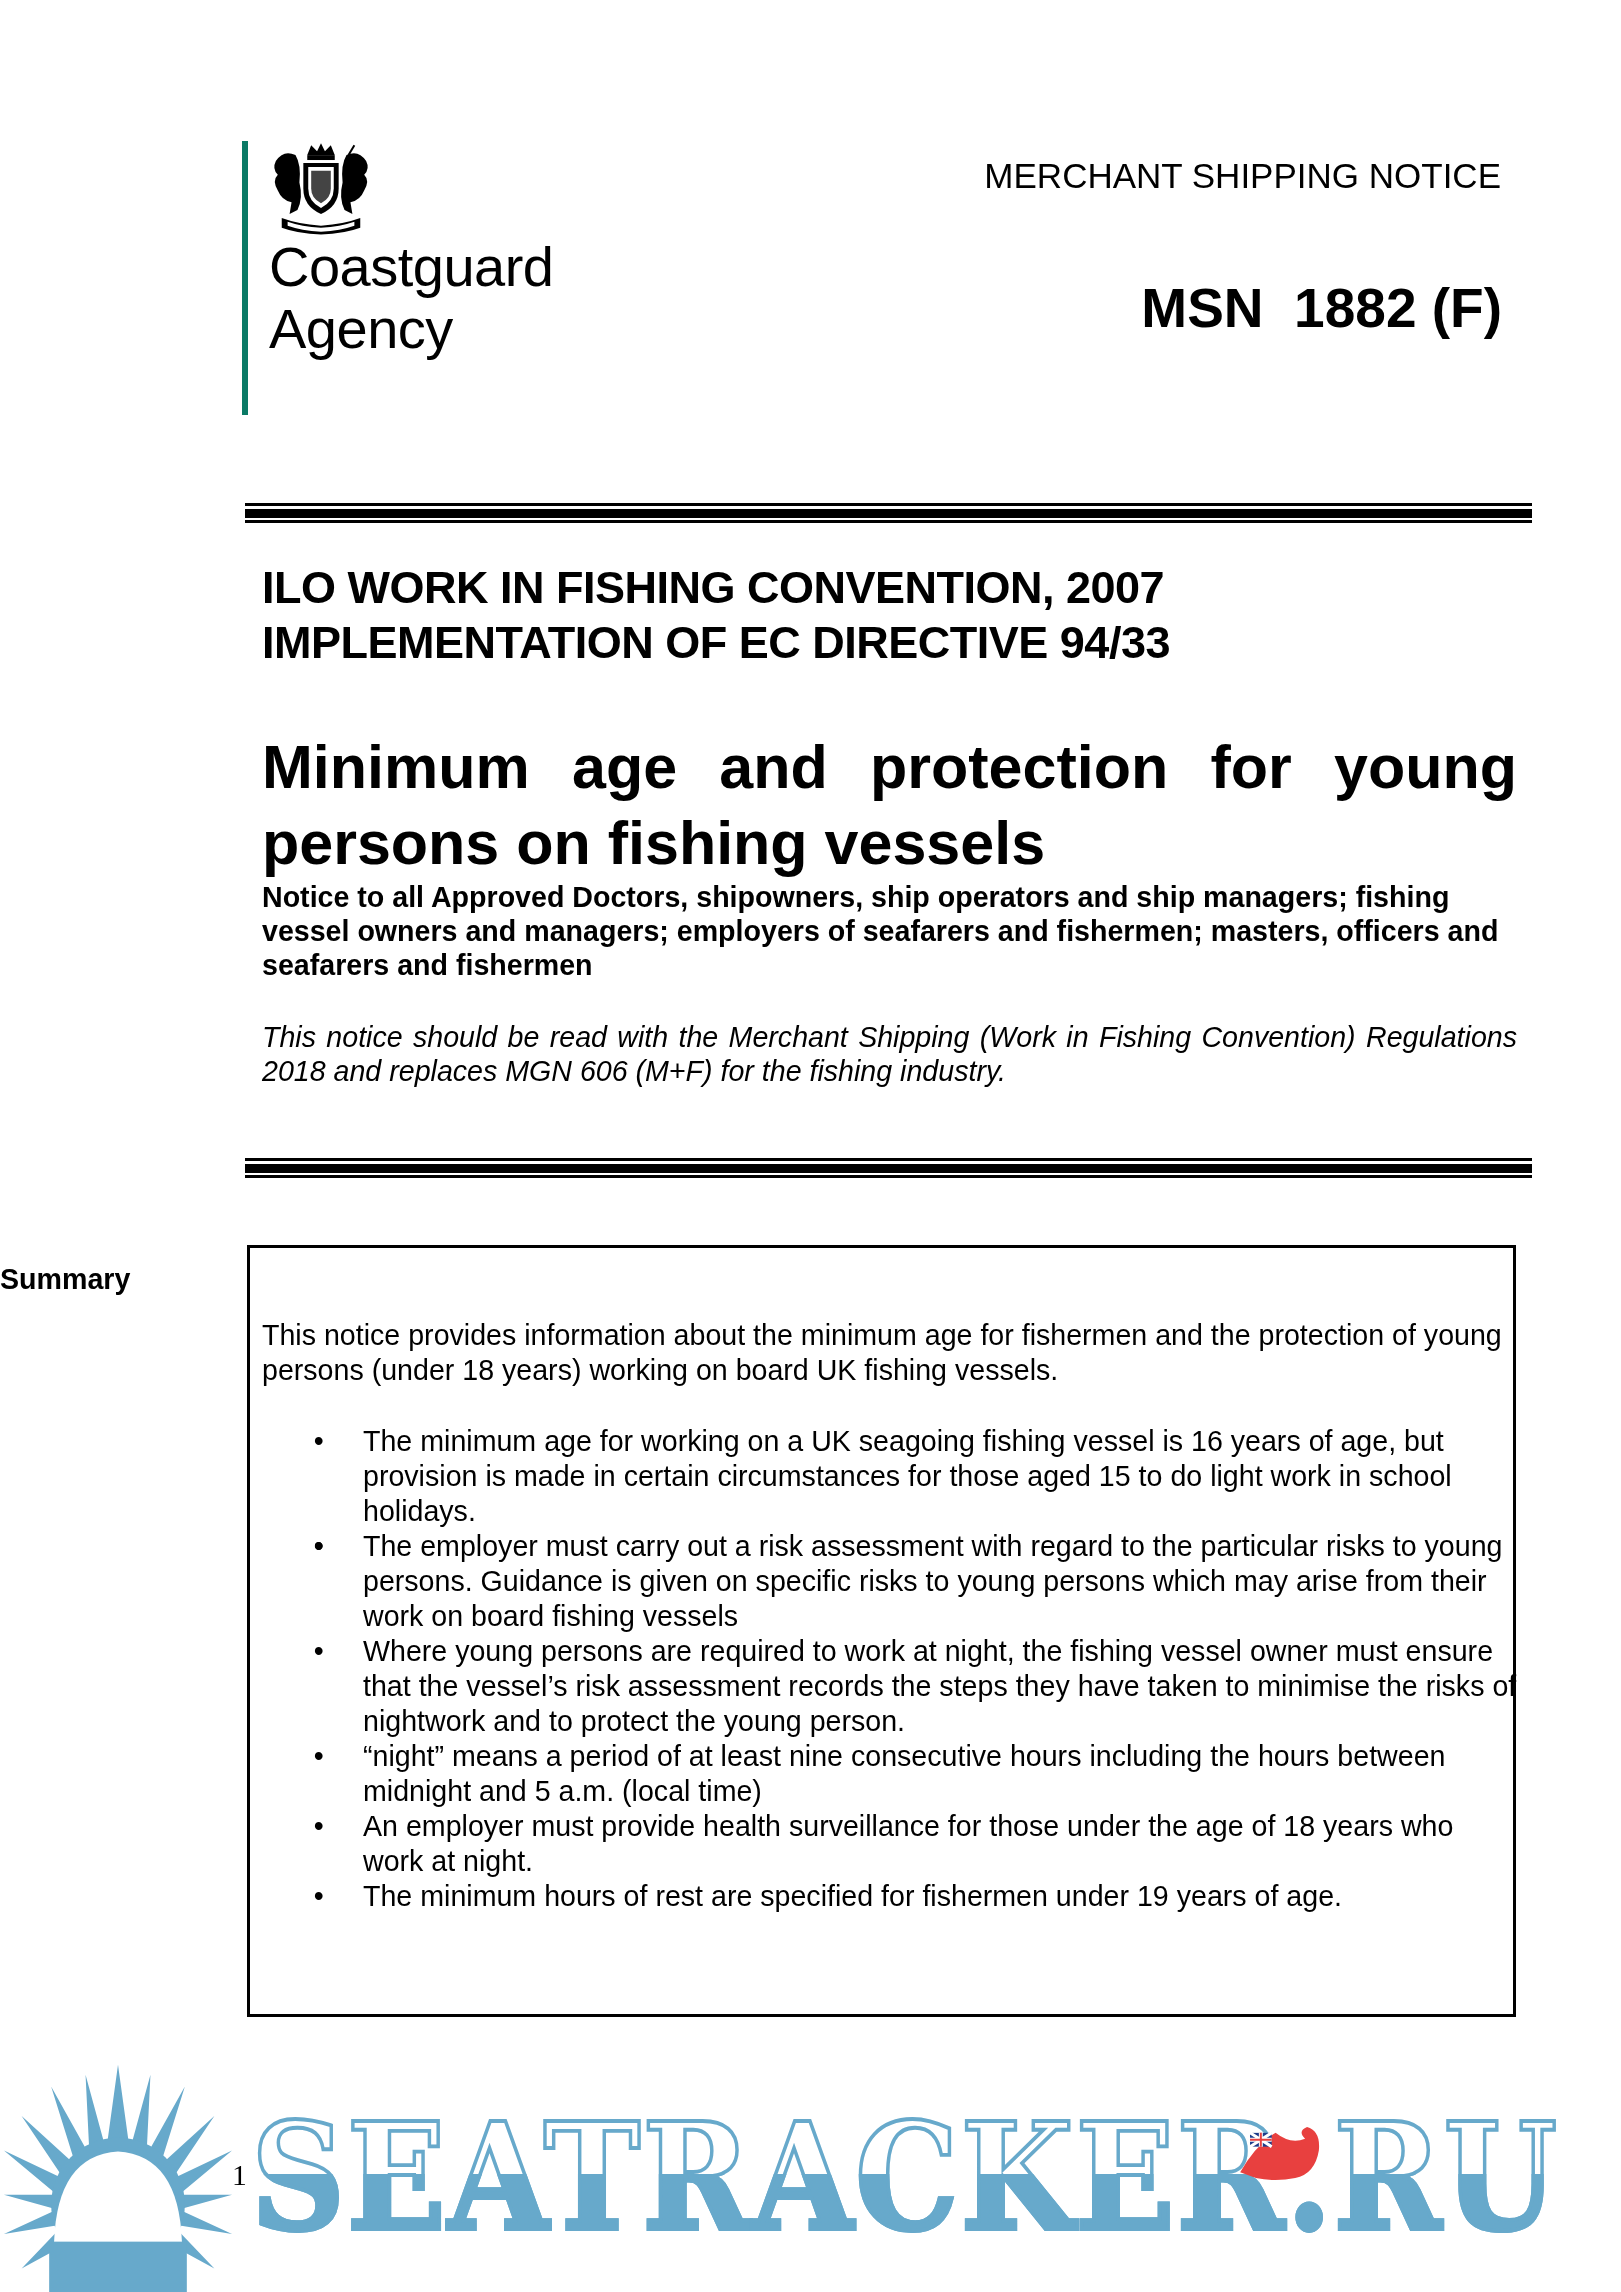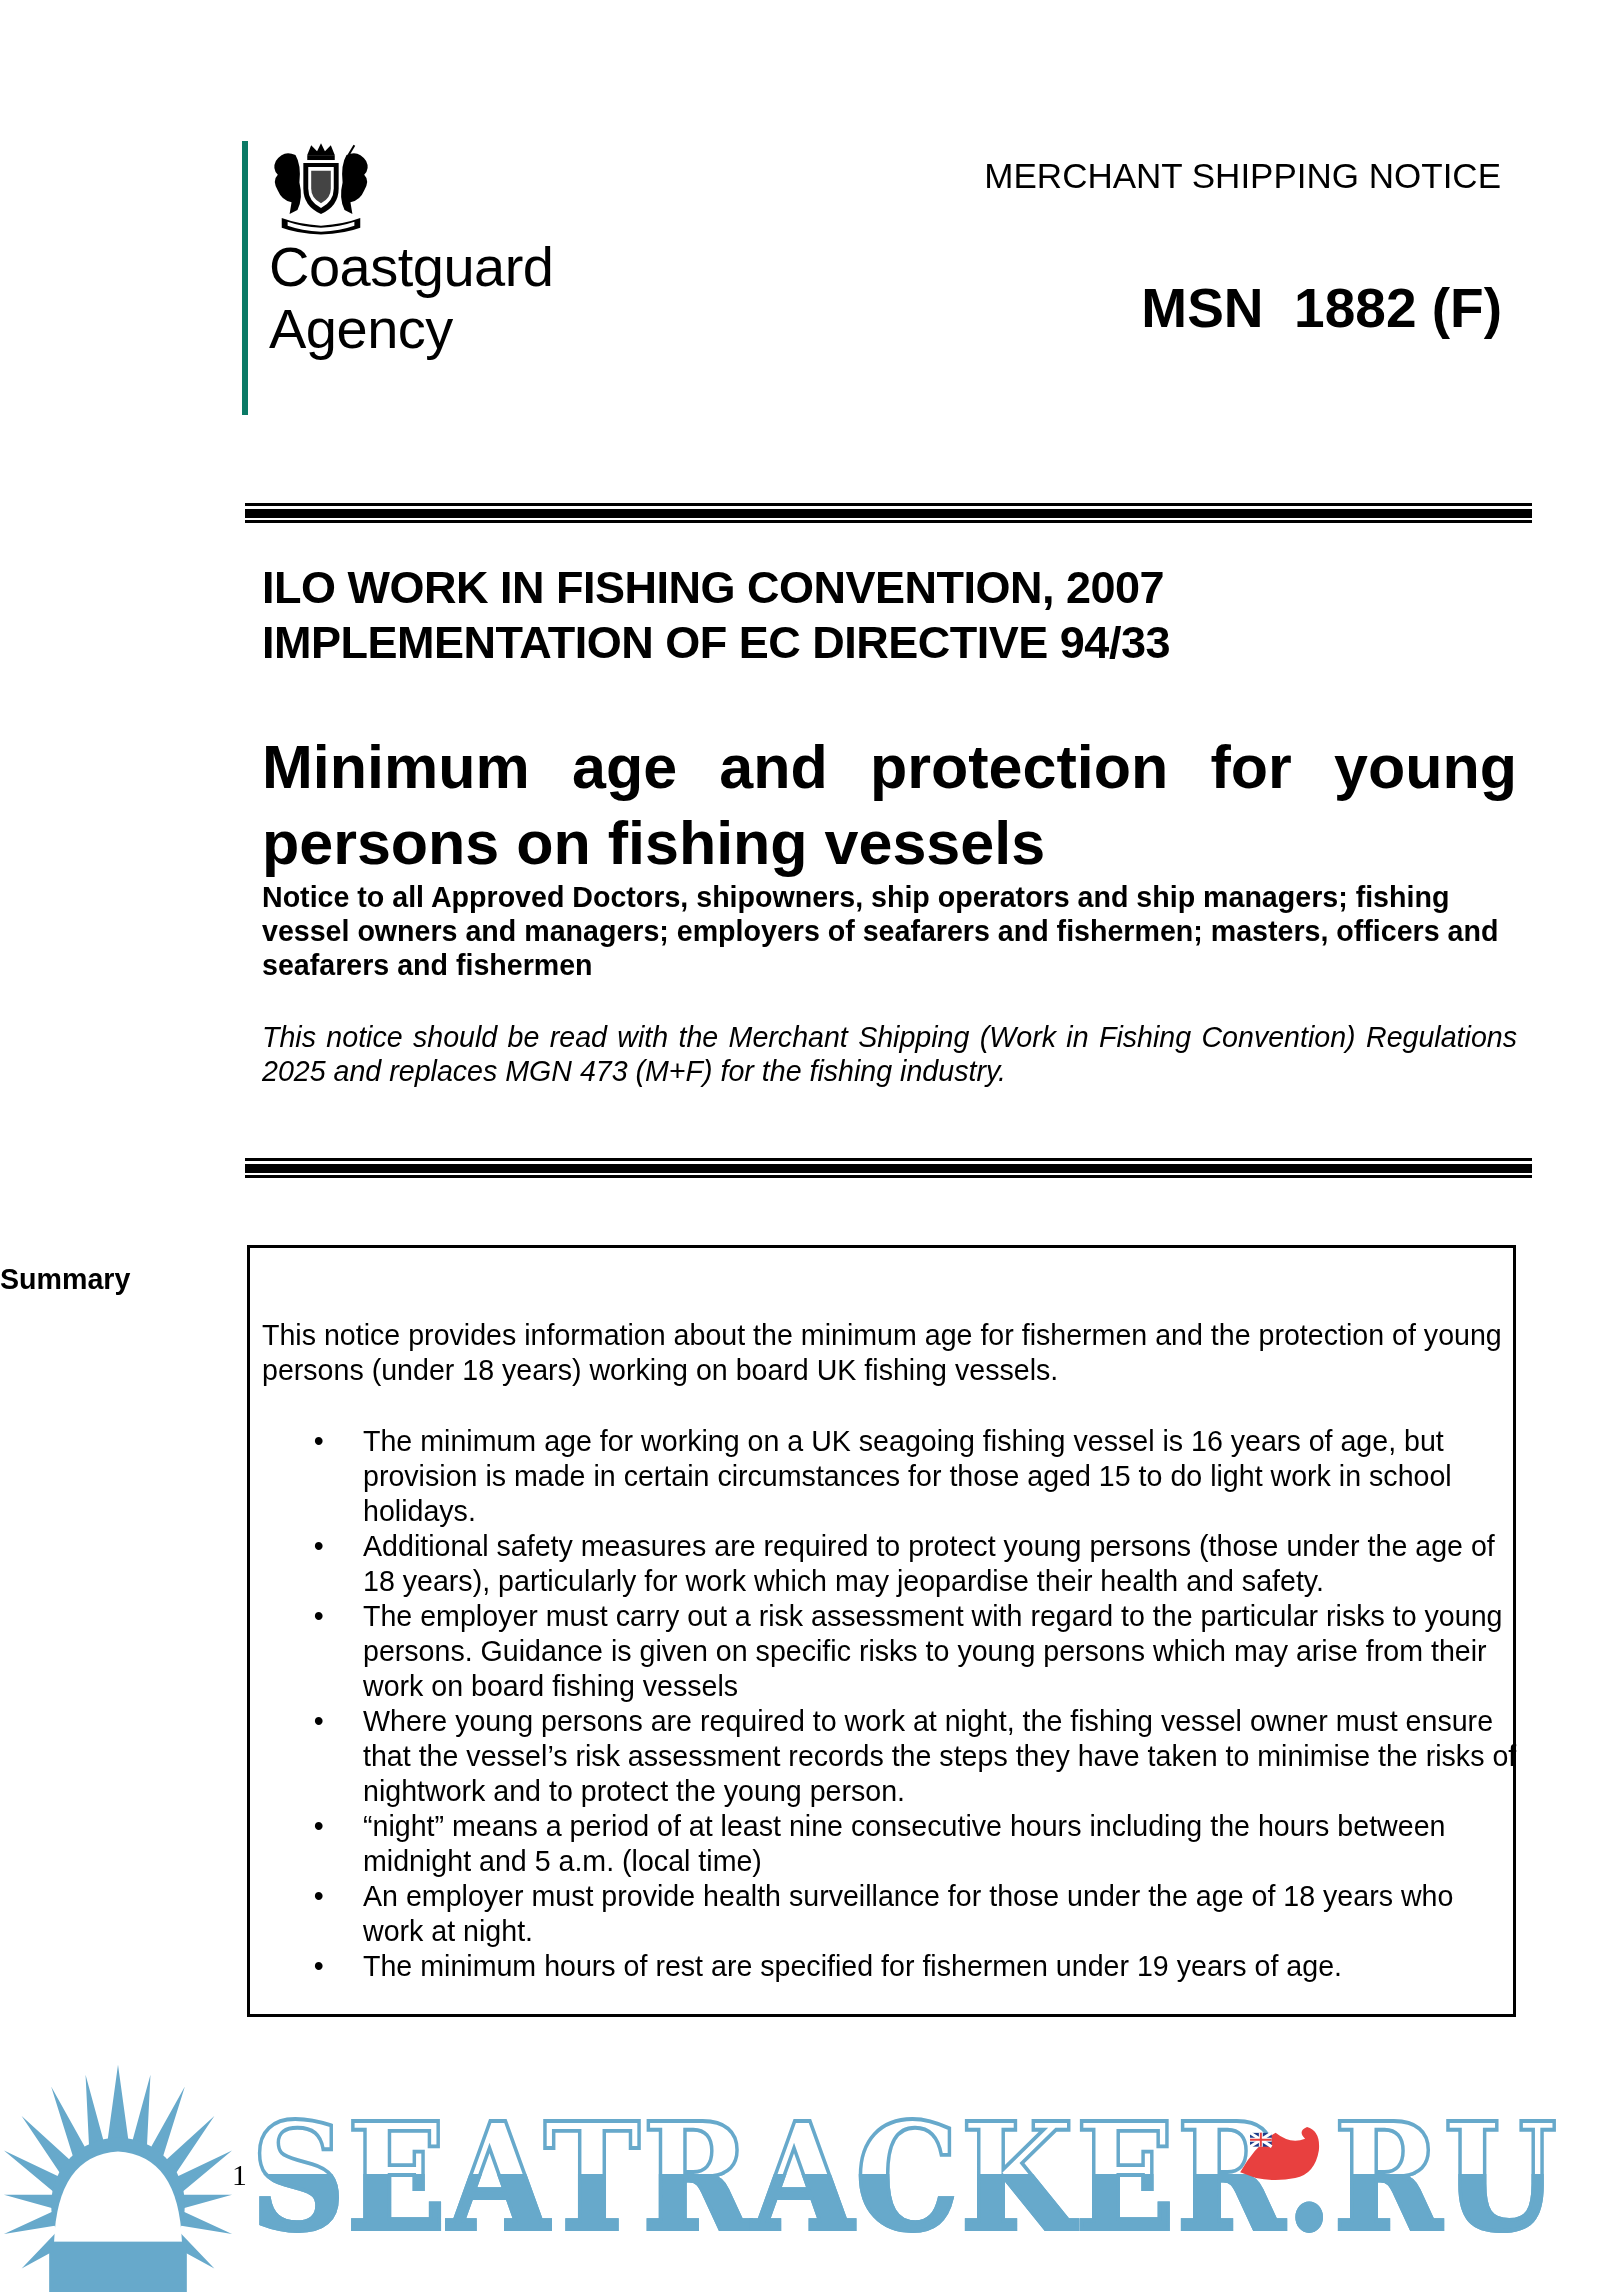--- a/index.html
+++ b/index.html
@@ -87,34 +87,34 @@
 
 <div class="abs title">
   <span>ILO WORK IN FISHING CONVENTION, 2007</span>
   <span>IMPLEMENTATION OF EC DIRECTIVE 94/33</span>
 </div>
 
 <div class="abs subtitle">Minimum age and protection for young persons on fishing vessels</div>
 
 <div class="abs audience">Notice to all Approved Doctors, shipowners, ship operators and ship managers; fishing vessel owners and managers; employers of seafarers and fishermen; masters, officers and seafarers and fishermen</div>
 
-<div class="abs note">This notice should be read with the Merchant Shipping (Work in Fishing Convention) Regulations 2025 and replaces MGN 473 (M+F) for the fishing industry.</div>
+<div class="abs note">This notice should be read with the Merchant Shipping (Work in Fishing Convention) Regulations 2018 and replaces MGN 606 (M+F) for the fishing industry.</div>
 
 <div class="abs rule" style="top: 1158px;">
   <div class="l1"></div>
     <div class="l2"></div>
     <div class="l3"></div>
 </div>
 
 <div class="abs summary"></div>
 <div class="abs summary-title">Summary</div>
 <div class="abs summary-intro">This notice provides information about the minimum age for fishermen and the protection of young persons (under 18 years) working on board UK fishing vessels.</div>
 <ul class="abs bullets">
   <li><span class="dot">•</span><span>The minimum age for working on a UK seagoing fishing vessel is 16 years of age, but provision is made in certain circumstances for those aged 15 to do light work in school holidays.</span></li>
-  <li><span class="dot">•</span><span>Additional safety measures are required to protect young persons (those under the age of 18 years), particularly for work which may jeopardise their health and safety.</span></li>
+  <li><span class="dot">•</span></li>
   <li><span class="dot">•</span><span>The employer must carry out a risk assessment with regard to the particular risks to young persons.  Guidance is given on specific risks to young persons which may arise from their work on board fishing vessels</span></li>
   <li><span class="dot">•</span><span>Where young persons are required to work at night, the fishing vessel owner must ensure that the vessel’s risk assessment records the steps they have taken to minimise the risks of nightwork and to protect the young person.</span></li>
   <li><span class="dot">•</span><span>“night” means a period of at least nine consecutive hours including the hours between midnight and 5 a.m. (local time)</span></li>
   <li><span class="dot">•</span><span>An employer must provide health surveillance for those under the age of 18 years who work at night.</span></li>
   <li><span class="dot">•</span><span>The minimum hours of rest are specified for fishermen under 19 years of age.</span></li>
 </ul>
 
 <svg class="abs wm-sun" viewBox="0 0 240 239">
   <polygon fill="#67a9cb" points="120,8 132,95 153,18 149,100 188,30 163,110 218,60 175,124 236,95 182,140 236,140 182,155 236,180 175,170 218,215 163,185 188,240 149,198 153,239 132,200 120,239 108,200 87,239 91,198 52,240 77,185 22,215 65,170 4,180 58,155 4,140 58,140 4,95 65,124 22,60 77,110 52,30 91,100 87,18 108,95"></polygon>
   <circle cx="120" cy="150" r="68" fill="#67a9cb"></circle>

